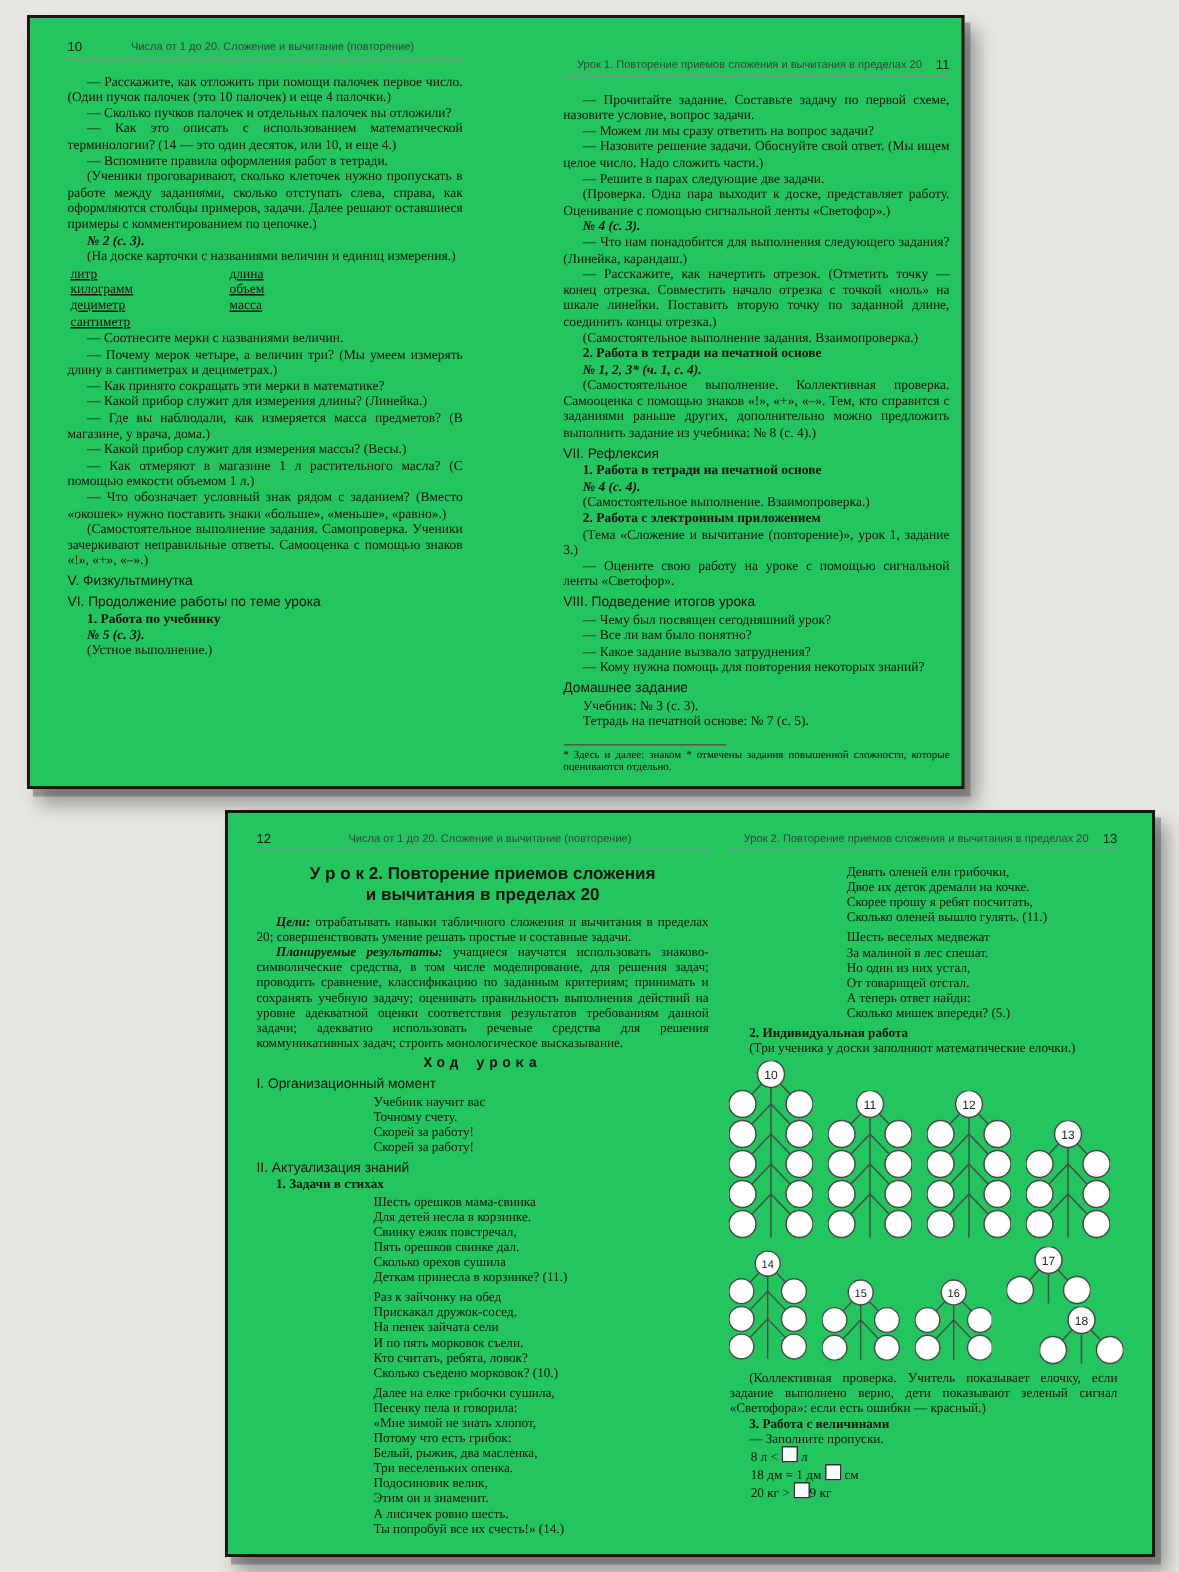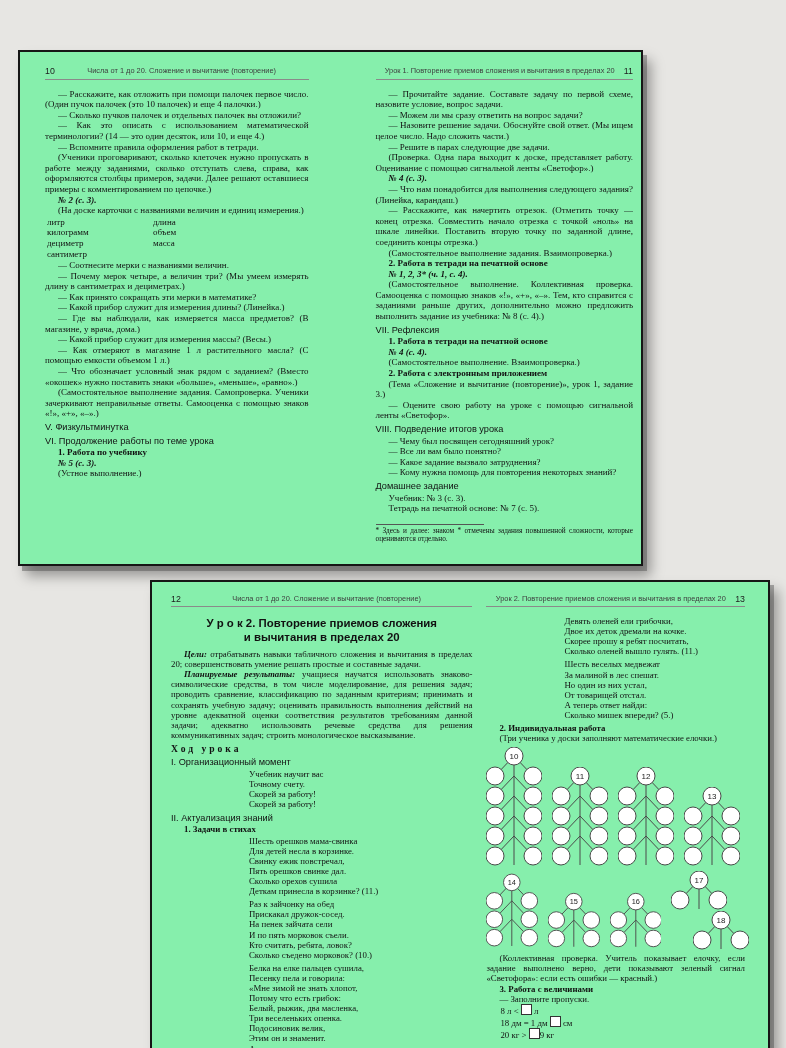--- a/index.html
+++ b/index.html
@@ -1,40 +1,40 @@
 <!DOCTYPE html>
 <html><head>
 <meta charset="utf-8">
 <style>
   html,body{margin:0;padding:0;}
   .canvas{position:relative;width:786px;height:1048px;background:#e7e6e3;overflow:hidden;
           font-family:"Liberation Serif",serif;color:#111;}
-  .book{position:absolute;background:#86efac;border:2px solid #161616;display:flex;
-        box-shadow:4px 5px 0 rgba(60,60,60,.38),8px 10px 12px rgba(0,0,0,.35);box-sizing:border-box;margin-top:40px;}
+  .book{position:absolute;background:#22c55e;border:2px solid #161616;display:flex;
+        box-shadow:4px 5px 0 rgba(60,60,60,.38),8px 10px 12px rgba(0,0,0,.35);box-sizing:border-box;}
   .book-top{left:18px;top:10px;width:625px;height:516px;font-size:9px;line-height:10.6px;}
   .book-bottom{left:150px;top:540px;width:620px;height:498px;font-size:8.8px;line-height:10.1px;}
   .page{position:relative;overflow:hidden;box-sizing:border-box;height:100%;}
   .book-top .page-left{width:50%;padding:14px 22px 0 25px;}
-  .book-top .page-right{width:50%;padding:14px 8px 0 45px;}
+  .book-top .page-right{width:50%;padding:26px 8px 0 45px;}
   .book-bottom .page-left{width:53%;padding:12px 6px 0 19px;}
   .book-bottom .page-right{width:47%;padding:12px 23px 0 8px;}
   .pghead{display:flex;align-items:flex-end;border-bottom:1px solid #8a8a8a;padding-bottom:2px;
           margin-bottom:9px;font-family:"Liberation Sans",sans-serif;font-size:7.4px;color:#3d3d3d;}
   .pgnum{font-size:8.8px;color:#1b1b1b;font-family:"Liberation Sans",sans-serif;}
   .pgtitle{flex:1;text-align:center;padding:0 4px;}
   .p,.dash{text-align:justify;text-indent:13px;}
   .num{font-weight:bold;font-style:italic;text-indent:13px;}
   .pind{text-indent:13px;}
   .h2{font-family:"Liberation Sans",sans-serif;font-weight:normal;font-size:9.2px;margin:3px 0 1px;}
   .h3{font-weight:bold;text-indent:13px;}
   .poem{margin:2px 0 3px 90px;}
   .book-bottom .poem{margin-left:78px;font-family:Liberation Serif, serif;}
   .words{display:flex;margin:1px 0 1px 2px;}
-  .words .col{width:106px;}
-  .center-head{font-family:Liberation Serif, serif;font-weight:bold;
+  .words .col{width:106px;text-decoration:underline;}
+  .center-head{font-family:Liberation Mono, monospace;font-weight:bold;text-align:center;
                letter-spacing:3px;font-size:9.6px;margin:4px 0 3px;}
   .lesson-title{font-family:"Liberation Sans",sans-serif;font-weight:bold;text-align:center;
                 font-size:11.4px;line-height:14px;margin:3px 0 5px;}
   .lead{font-weight:bold;font-style:italic;}
   .footnote{margin-top:10px;font-size:7.3px;line-height:8.6px;text-align:justify;}
   .footnote .rule{display:block;width:108px;border-top:1px solid #555;margin-bottom:2px;}
   .fill{margin-left:14px;}
   .box{display:inline-block;width:9px;height:9px;border:1px solid #333;vertical-align:-1px;
        background:#fff;}
   .trees{margin:4px 0 3px 0px;}
@@ -164,21 +164,21 @@
           </div>
           <div class="poem">
             <div>Раз к зайчонку на обед</div>
             <div>Прискакал дружок-сосед.</div>
             <div>На пенек зайчата сели</div>
             <div>И по пять морковок съели.</div>
             <div>Кто считать, ребята, ловок?</div>
             <div>Сколько съедено морковок? (10.)</div>
           </div>
           <div class="poem">
-            <div>Белка на елке пальцев сушила,</div>
+            <div>Далее на елке грибочки сушила,</div>
             <div>Песенку пела и говорила:</div>
             <div>«Мне зимой не знать хлопот,</div>
             <div>Потому что есть грибок:</div>
             <div>Белый, рыжик, два масленка,</div>
             <div>Три веселеньких опенка.</div>
             <div>Подосиновик велик,</div>
             <div>Этим он и знаменит.</div>
             <div>А лисичек ровно шесть.</div>
             <div>Ты попробуй все их счесть!» (14.)</div>
           </div>

